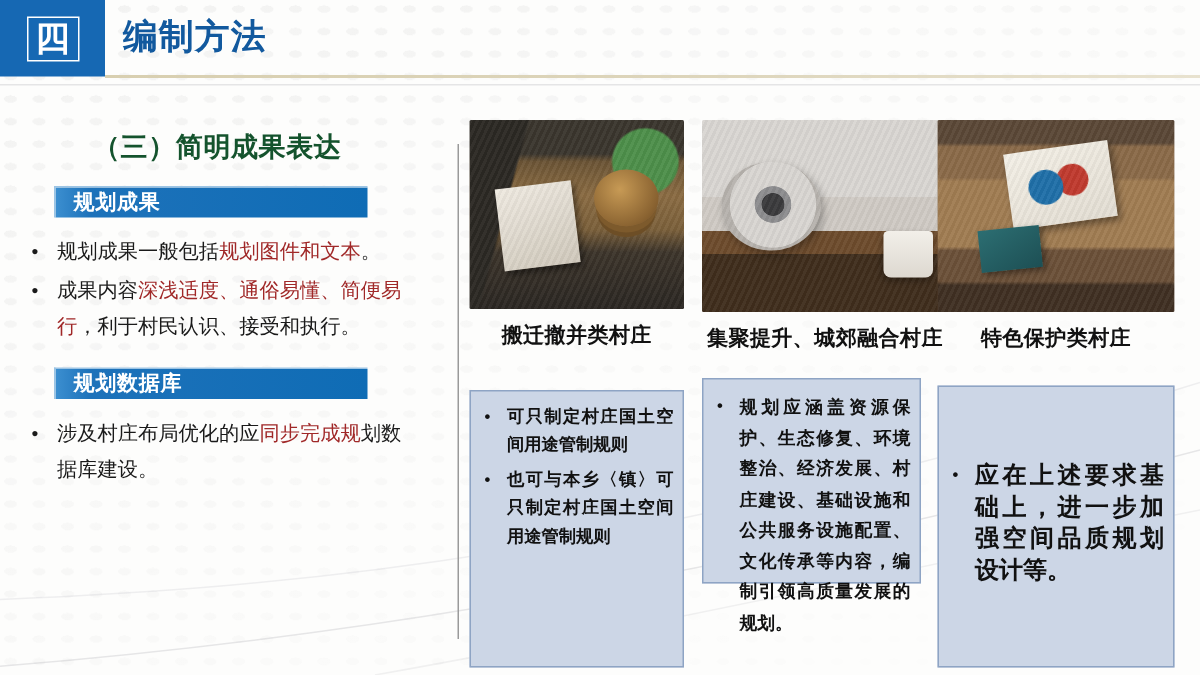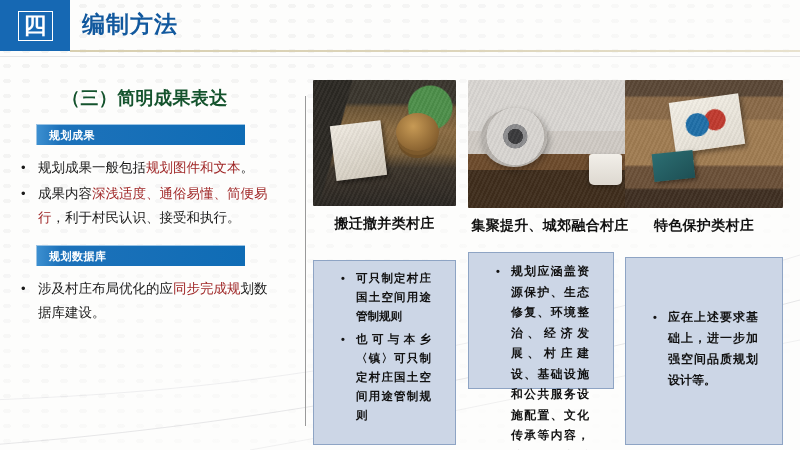--- a/index.html
+++ b/index.html
@@ -94,21 +94,21 @@
     height: 21px;
     background: linear-gradient(to right, #3c8fd0 0%, #1d72ba 11%, #0f6cb5 100%);
     border-top: 1px solid #9cc4e4;
     border-left: 1px solid #9cc4e4;
     box-sizing: border-box;
     display: flex;
     align-items: center;
   }
   .blue-banner span {
     color: #ffffff;
-    font-size: 11px;
+    font-size: 14px;
     font-weight: bold;
     margin-left: 12px;
     letter-spacing: 0.5px;
   }
   .banner-1 { top: 68px; }
   .banner-2 { top: 189px; }
 
   .bullet-list { position: absolute; left: 16px; width: 262px; }
   .bl-1 { top: 100px; }
   .bl-2 { top: 221px; }
@@ -161,21 +161,21 @@
     line-height: 19px;
     margin-top: 8px;
     letter-spacing: 0.3px;
   }
 
   .info-box {
     position: absolute;
     background: #ccd6e6;
     border: 1px solid #8ea4c4;
     box-sizing: border-box;
-    padding: 8px 24px;
+    padding: 8px 6px;
   }
   .ib-1 { left: 313px; top: 260px; width: 143px; height: 185px; }
   .ib-2 { left: 468px; top: 252px; width: 146px; height: 137px; }
   .ib-3 { left: 625px; top: 257px; width: 158px; height: 188px;
           display: flex; align-items: center; }
 
   .ib-inner { width: 100%; }
   .ib-bullet {
     position: relative;
     padding-left: 18px;
@@ -186,21 +186,21 @@
     margin-bottom: 4px;
     text-align: justify;
   }
   .ib-bullet::before {
     content: "•";
     position: absolute;
     left: 3px; top: 0;
     font-size: 11px;
   }
   .ib-2 .ib-bullet { font-size: 11.8px; line-height: 20.5px; }
-  .ib-3 .ib-bullet { font-size: 12px; line-height: 21px; }
+  .ib-3 .ib-bullet { font-size: 16px; line-height: 21px; }
 
   
   .ph1 {
     background:
       radial-gradient(circle at 82% 22%, #4d8f4a 0 14%, rgba(0,0,0,0) 15%),
       linear-gradient(105deg, #2b2823 0 22%, rgba(0,0,0,0) 23%),
       linear-gradient(to bottom, #3a352d 0 18%, #6b5435 22%, #8a6b42 40%, #7a5f3a 58%, #3c342a 70%, #2a2622 100%),
       #35302a;
   }
   .ph1::before {

